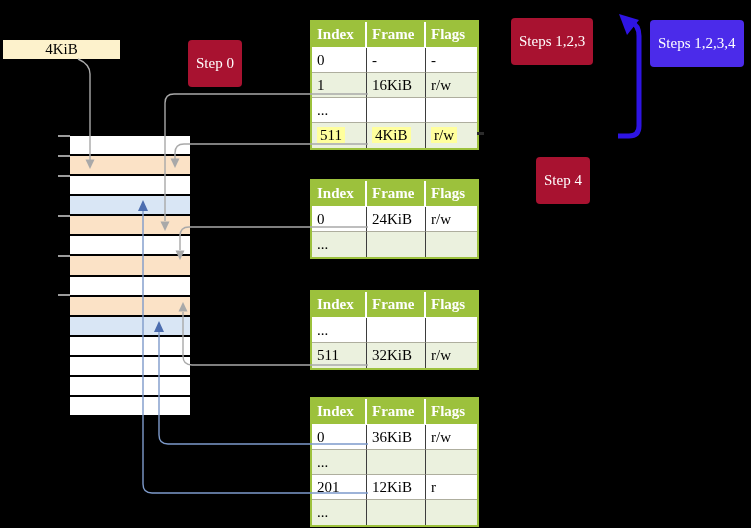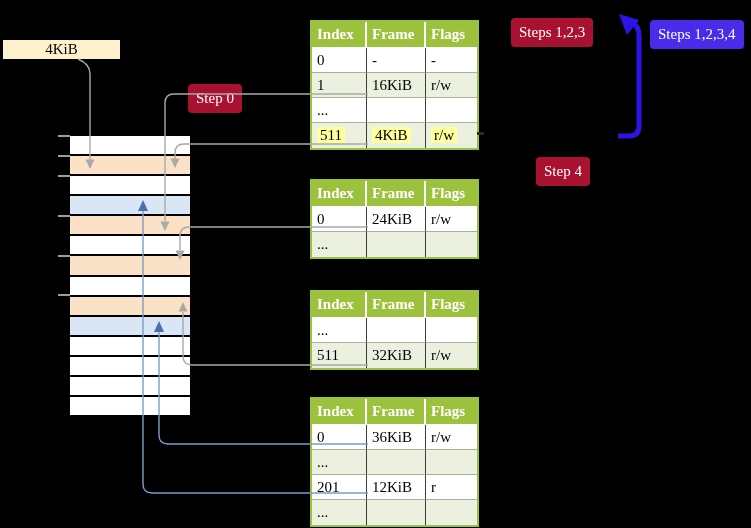--- a/index.html
+++ b/index.html
@@ -16,21 +16,21 @@
   .mem-row[data-color="white"]{background:#ffffff;}
   .mem-row[data-color="peach"]{background:#fbe2c6;}
   .mem-row[data-color="blue"]{background:#d9e6f5;}
   .tick{position:absolute;left:58px;width:12px;height:2px;background:#9c9c9c;}
   
   .label4k{
     position:absolute;left:3px;top:40px;width:117px;height:19px;
     background:#fdf2cc;color:#000;text-align:center;line-height:19px;font-size:15px;
   }
   .badge{
-    position:absolute;height:19px;line-height:19px;padding:5px 8px;
+    position:absolute;height:19px;line-height:19px;padding:14px 8px;
     border-radius:4px;color:#fff;font-size:15px;white-space:nowrap;
   }
   .badge.red{background:#a81230;}
   .badge.blue{background:#4b2bea;}
   
   .ptable{
     position:absolute;left:310px;display:grid;
     grid-template-columns:55px 59px 51px;
     border:2px solid #9cc13c;background:#fca5a5;
   }
@@ -51,21 +51,21 @@
   .rg{background:#ebf1de;}
   .hl{background:#ffff9d;padding:0 3px;}
   
   .overlay{position:absolute;left:0;top:0;pointer-events:none;}
 </style>
 </head>
 <body>
 
 <div class="label4k">4KiB</div>
 
-<div class="badge red" style="left:188px;top:40px;margin-top:44px;">Step 0</div>
+<div class="badge red" style="left:188px;top:40px;">Step 0</div>
 <div class="badge red" style="left:511px;top:18px;">Steps 1,2,3</div>
 <div class="badge blue" style="left:650px;top:20px;">Steps 1,2,3,4</div>
 <div class="badge red" style="left:536px;top:157px;">Step 4</div>
 
 <div class="mem">
   <div class="mem-row" data-color="white"></div>
   <div class="mem-row" data-color="peach"></div>
   <div class="mem-row" data-color="white"></div>
   <div class="mem-row" data-color="blue"></div>
   <div class="mem-row" data-color="peach"></div>

